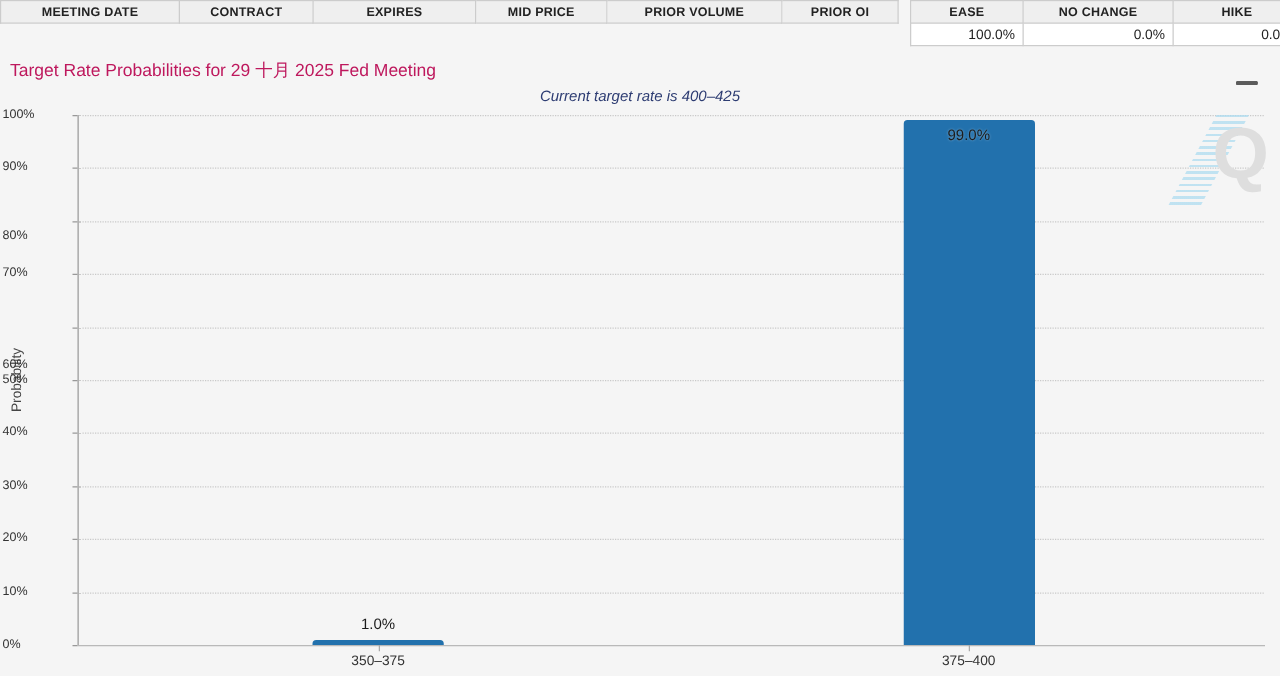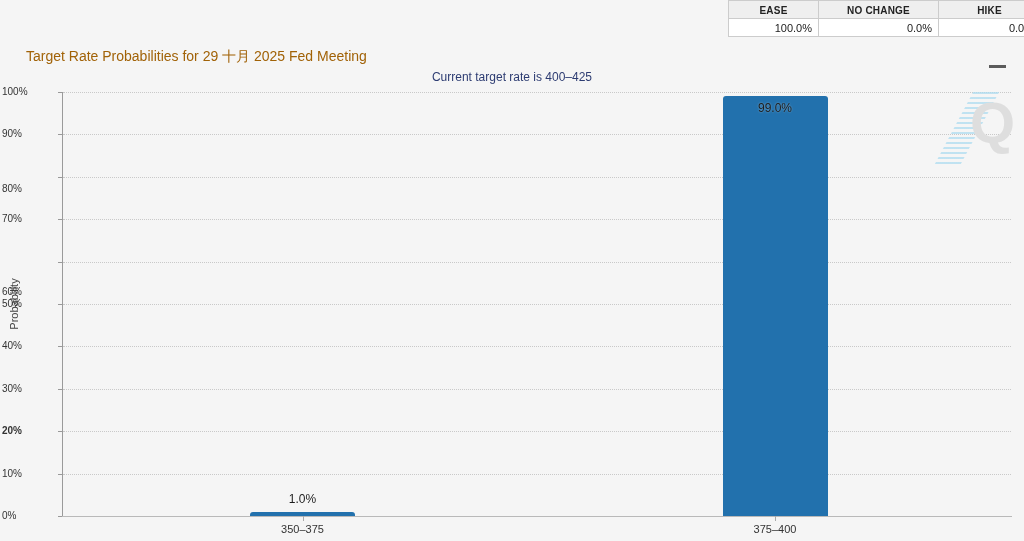--- a/index.html
+++ b/index.html
@@ -15,22 +15,22 @@
     border:1px solid #ccc;box-sizing:border-box;overflow:hidden;white-space:nowrap;
     height:18px;padding:1px 6px 0 6px;font-size:11px;color:#222;
   }
   .qs-table th{background:#efefef;font-weight:bold;font-size:10px;text-align:center;letter-spacing:.2px;}
   #table-left{left:0;width:718px;}
   #table-right{left:728px;width:296px;}
   #table-left td:nth-child(1),#table-left td:nth-child(2),#table-left td:nth-child(3){text-align:center;}
   #table-left td:nth-child(4),#table-left td:nth-child(5),#table-left td:nth-child(6){text-align:right;}
   #table-right td{text-align:right;}
   
-  #chart-title{position:absolute;left:26px;top:48px;font-size:14px;color:#a16207;}
-  #chart-subtitle{position:absolute;left:0;top:70px;width:1024px;text-align:center;font-size:12px;color:#2d3c72;}
+  #chart-title{position:absolute;left:8px;top:48px;font-size:14px;color:#be185d;}
+  #chart-subtitle{position:absolute;left:0;top:70px;width:1024px;text-align:center;font-size:12px;color:#2d3c72;font-style:italic;}
   #menu-button{position:absolute;right:12px;top:50px;width:22px;height:18px;padding:1px;cursor:pointer;}
   #menu-button .bar{width:17px;height:3px;background:#5b5b5b;margin:0 auto 2px auto;border-radius:1px;}
   
   #plot{position:absolute;left:63px;top:92px;width:948px;height:424px;}
   .gridline{position:absolute;left:0;width:100%;height:0;border-top:1px dotted #c9c9c9;}
   #y-axis-line{position:absolute;left:-1px;top:0;width:1px;height:424px;background:#9a9a9a;}
   #x-axis-line{position:absolute;left:-1px;top:424px;width:950px;height:1px;background:#b9b9b9;}
   .ytick-label{position:absolute;width:52px;text-align:left;font-size:10px;color:#333;left:-61px;margin-top:-6px;}
   .ytick-mark{position:absolute;left:-5px;width:4px;height:1px;background:#999;}
   .bar{position:absolute;bottom:0;border-radius:3px 3px 0 0;}
@@ -46,20 +46,28 @@
     transform:skewX(-28deg);opacity:.75;
     background:repeating-linear-gradient(180deg,#aedcf0 0 2px,transparent 2px 5px);
   }
   #watermark .q{position:absolute;left:22px;top:4px;font-size:58px;font-weight:bold;color:#dedede;line-height:1;}
 </style>
 </head>
 <body>
 
 <table class="qs-table" id="table-left">
   <tbody>
+      <tr>
+    <th style="width:143px">MEETING DATE</th>
+    <th style="width:107px">CONTRACT</th>
+    <th style="width:130px">EXPIRES</th>
+    <th style="width:105px">MID PRICE</th>
+    <th style="width:140px">PRIOR VOLUME</th>
+    <th style="width:93px">PRIOR OI</th>
+  </tr>
 </tbody>
   </table>
 
 <table class="qs-table" id="table-right">
   <tbody>
       <tr>
     <th style="width:90px">EASE</th>
     <th style="width:120px">NO CHANGE</th>
     <th style="width:102px">HIKE</th>
   </tr>
@@ -85,21 +93,21 @@
 
 <div id="plot">
   <div id="y-axis-line"></div>
   <div id="x-axis-line"></div>
 <div class="ytick-label" style="top: 424px;">0%</div>
     <div class="ytick-mark" style="top: 424px;"></div>
     <div class="gridline" style="top: 381.6px;"></div>
     <div class="ytick-label" style="top: 381.6px;">10%</div>
     <div class="ytick-mark" style="top: 381.6px;"></div>
     <div class="gridline" style="top: 339.2px;"></div>
-    <div class="ytick-label" style="top: 339.2px; font-weight: bold;">20%</div>
+    <div class="ytick-label" style="top: 339.2px;">20%</div>
     <div class="ytick-mark" style="top: 339.2px;"></div>
     <div class="gridline" style="top: 296.8px;"></div>
     <div class="ytick-label" style="top: 296.8px;">30%</div>
     <div class="ytick-mark" style="top: 296.8px;"></div>
     <div class="gridline" style="top: 254.4px;"></div>
     <div class="ytick-label" style="top: 254.4px;">40%</div>
     <div class="ytick-mark" style="top: 254.4px;"></div>
     <div class="gridline" style="top: 212px;"></div>
     <div class="ytick-label" style="top: 212px;">50%</div>
     <div class="ytick-mark" style="top: 212px;"></div>

